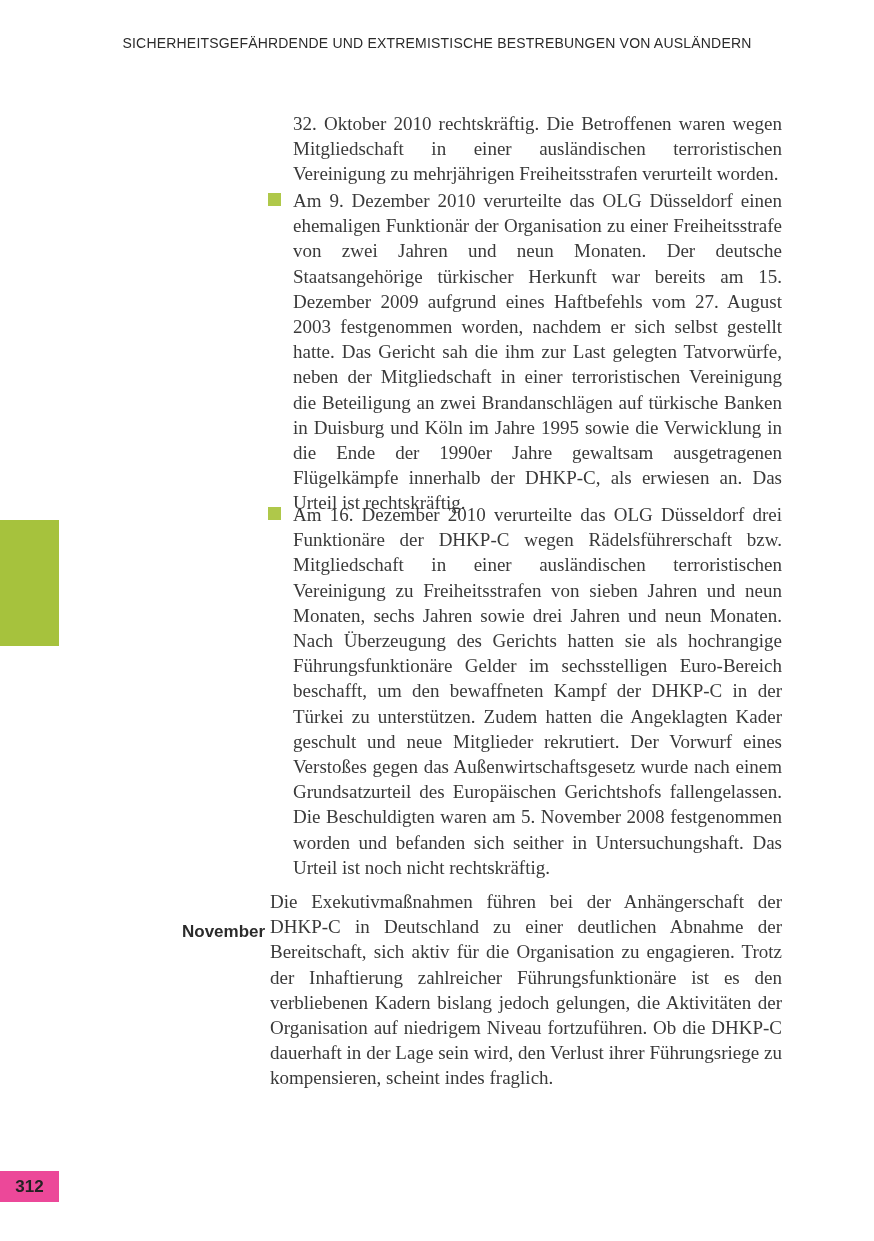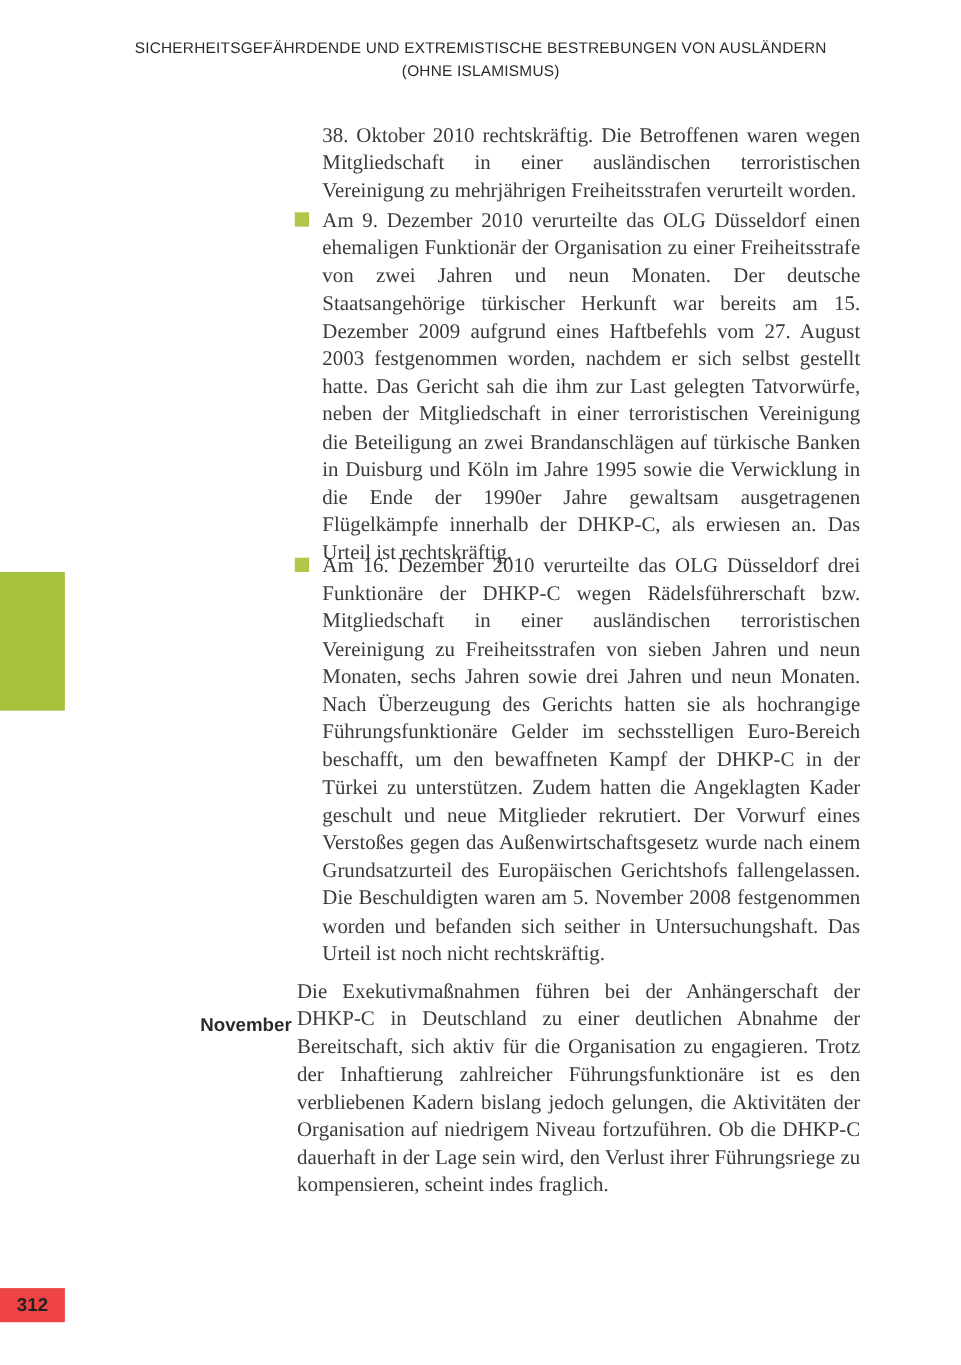--- a/index.html
+++ b/index.html
@@ -96,43 +96,42 @@
       width: 512px;
     }
 
     
     .page-number-box {
       position: absolute;
       left: 0;
       top: 1171px;
       width: 59px;
       height: 31px;
-      background: #ef4444;
+      background: #ec4899;
       display: flex;
       align-items: center;
       justify-content: center;
     }
     .page-number-box span {
       font-family: "Liberation Sans", sans-serif;
       font-weight: bold;
       font-size: 17px;
       color: #222222;
     }
   </style>
 </head>
 <body>
 
 <div class="page">
 
   <div class="header">
     <div>SICHERHEITSGEFÄHRDENDE UND EXTREMISTISCHE BESTREBUNGEN VON AUSLÄNDERN</div>
-    <div>(OHNE ISLAMISMUS)</div>
   </div>
 
-  <div class="bodytext intro-par">38. Oktober 2010 rechtskräftig. Die Betroffenen waren wegen Mitgliedschaft in einer ausländischen terroristischen Vereinigung zu mehrjährigen Freiheitsstrafen verurteilt worden.</div>
+  <div class="bodytext intro-par">32. Oktober 2010 rechtskräftig. Die Betroffenen waren wegen Mitgliedschaft in einer ausländischen terroristischen Vereinigung zu mehrjährigen Freiheitsstrafen verurteilt worden.</div>
 
   <div class="bodytext bullet-item" id="bullet-1">
     <span class="bullet-square"></span>
     <span class="bullet-text">Am 9. Dezember 2010 verurteilte das OLG Düsseldorf einen ehemaligen Funktionär der Organisation zu einer Freiheitsstrafe von zwei Jahren und neun Monaten. Der deutsche Staatsangehörige türkischer Herkunft war bereits am 15. Dezember 2009 aufgrund eines Haftbefehls vom 27. August 2003 festgenommen worden, nachdem er sich selbst gestellt hatte. Das Gericht sah die ihm zur Last gelegten Tatvorwürfe, neben der Mitgliedschaft in einer terroristischen Vereinigung die Beteiligung an zwei Brandanschlägen auf türkische Banken in Duisburg und Köln im Jahre 1995 sowie die Verwicklung in die Ende der 1990er Jahre gewaltsam ausgetragenen Flügelkämpfe innerhalb der DHKP-C, als erwiesen an. Das Urteil ist rechtskräftig.</span>
   </div>
 
   <div class="side-tab"></div>
 
   <div class="bodytext bullet-item" id="bullet-2">
     <span class="bullet-square"></span>

